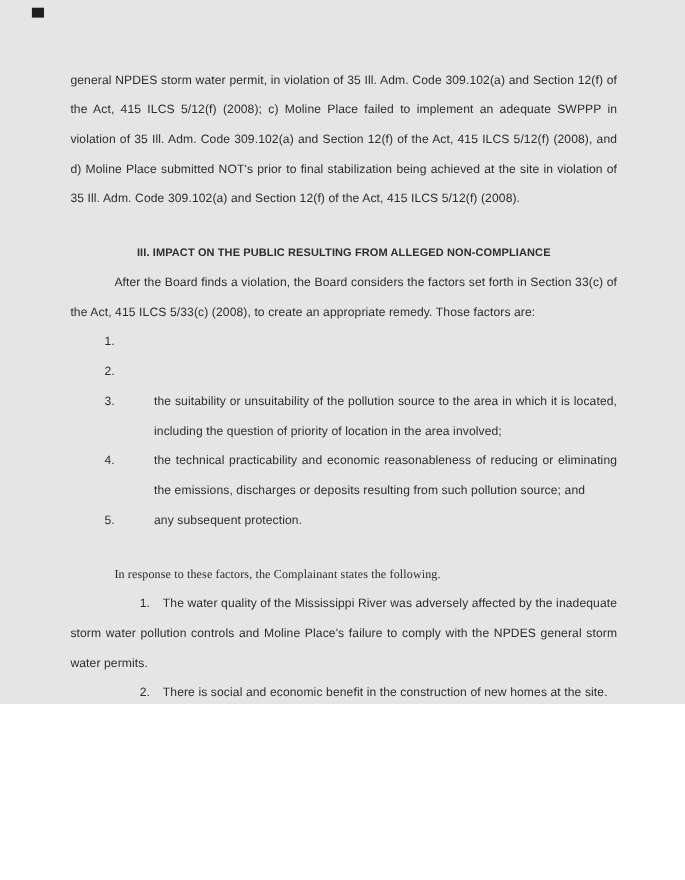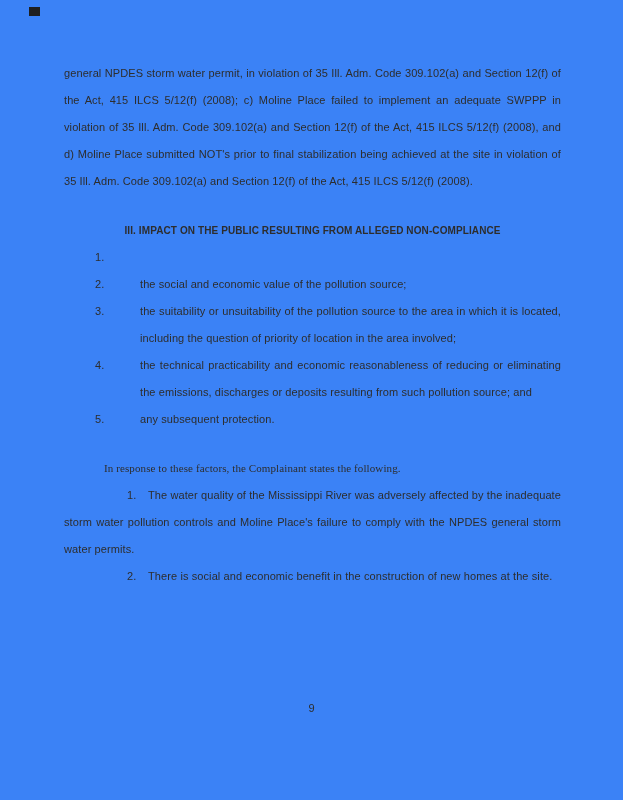--- a/index.html
+++ b/index.html
@@ -6,22 +6,22 @@
   html, body { margin: 0; padding: 0; }
   body {
     width: 623px;
     height: 800px;
     background: #ffffff;
     font-family: "Liberation Sans", "DejaVu Sans", sans-serif;
   }
   .page {
     position: relative;
     width: 623px;
-    height: 800px;
-    background: #3b82f6;
+    height: 640px;
+    background: #e5e5e5;
     color: #2d2d2d;
     overflow: hidden;
   }
   .scan-artifact {
     position: absolute;
     left: 29px;
     top: 7px;
     width: 11px;
     height: 9px;
     background: #1f1f1f;
@@ -81,30 +81,30 @@
 <div class="page">
 
   <div class="scan-artifact"></div>
 
   <div class="content">
 
     <p class="para">general NPDES storm water permit, in violation of 35 Ill. Adm. Code 309.102(a) and Section 12(f) of the Act, 415 ILCS 5/12(f) (2008); c)  Moline Place failed to implement an adequate SWPPP in violation of 35 Ill. Adm. Code 309.102(a) and Section 12(f) of the Act, 415 ILCS 5/12(f) (2008), and d) Moline Place submitted NOT's prior to final stabilization being achieved at the site in violation of 35 Ill. Adm. Code 309.102(a) and Section 12(f) of the Act, 415 ILCS 5/12(f) (2008).</p>
 
     <h3 class="heading">III.  IMPACT ON THE PUBLIC RESULTING FROM ALLEGED NON-COMPLIANCE</h3>
 
+    <p class="para indent">After the Board finds a violation, the Board considers the factors set forth in Section 33(c) of the Act, 415 ILCS 5/33(c) (2008), to create an appropriate remedy.  Those factors are:</p>
 
     <div class="factors">
 
       <div class="factor">
         <span class="fnum">1.</span>
       </div>
 
       <div class="factor">
         <span class="fnum">2.</span>
-        <span class="ftext">the social and economic value of the pollution source;</span>
       </div>
 
       <div class="factor">
         <span class="fnum">3.</span>
         <span class="ftext">the suitability or unsuitability of the pollution source to the area in which it is located, including the question of priority of location in the area involved;</span>
       </div>
 
       <div class="factor">
         <span class="fnum">4.</span>
         <span class="ftext">the technical practicability and economic reasonableness of reducing or eliminating the emissions, discharges or deposits resulting from such pollution source; and</span>

